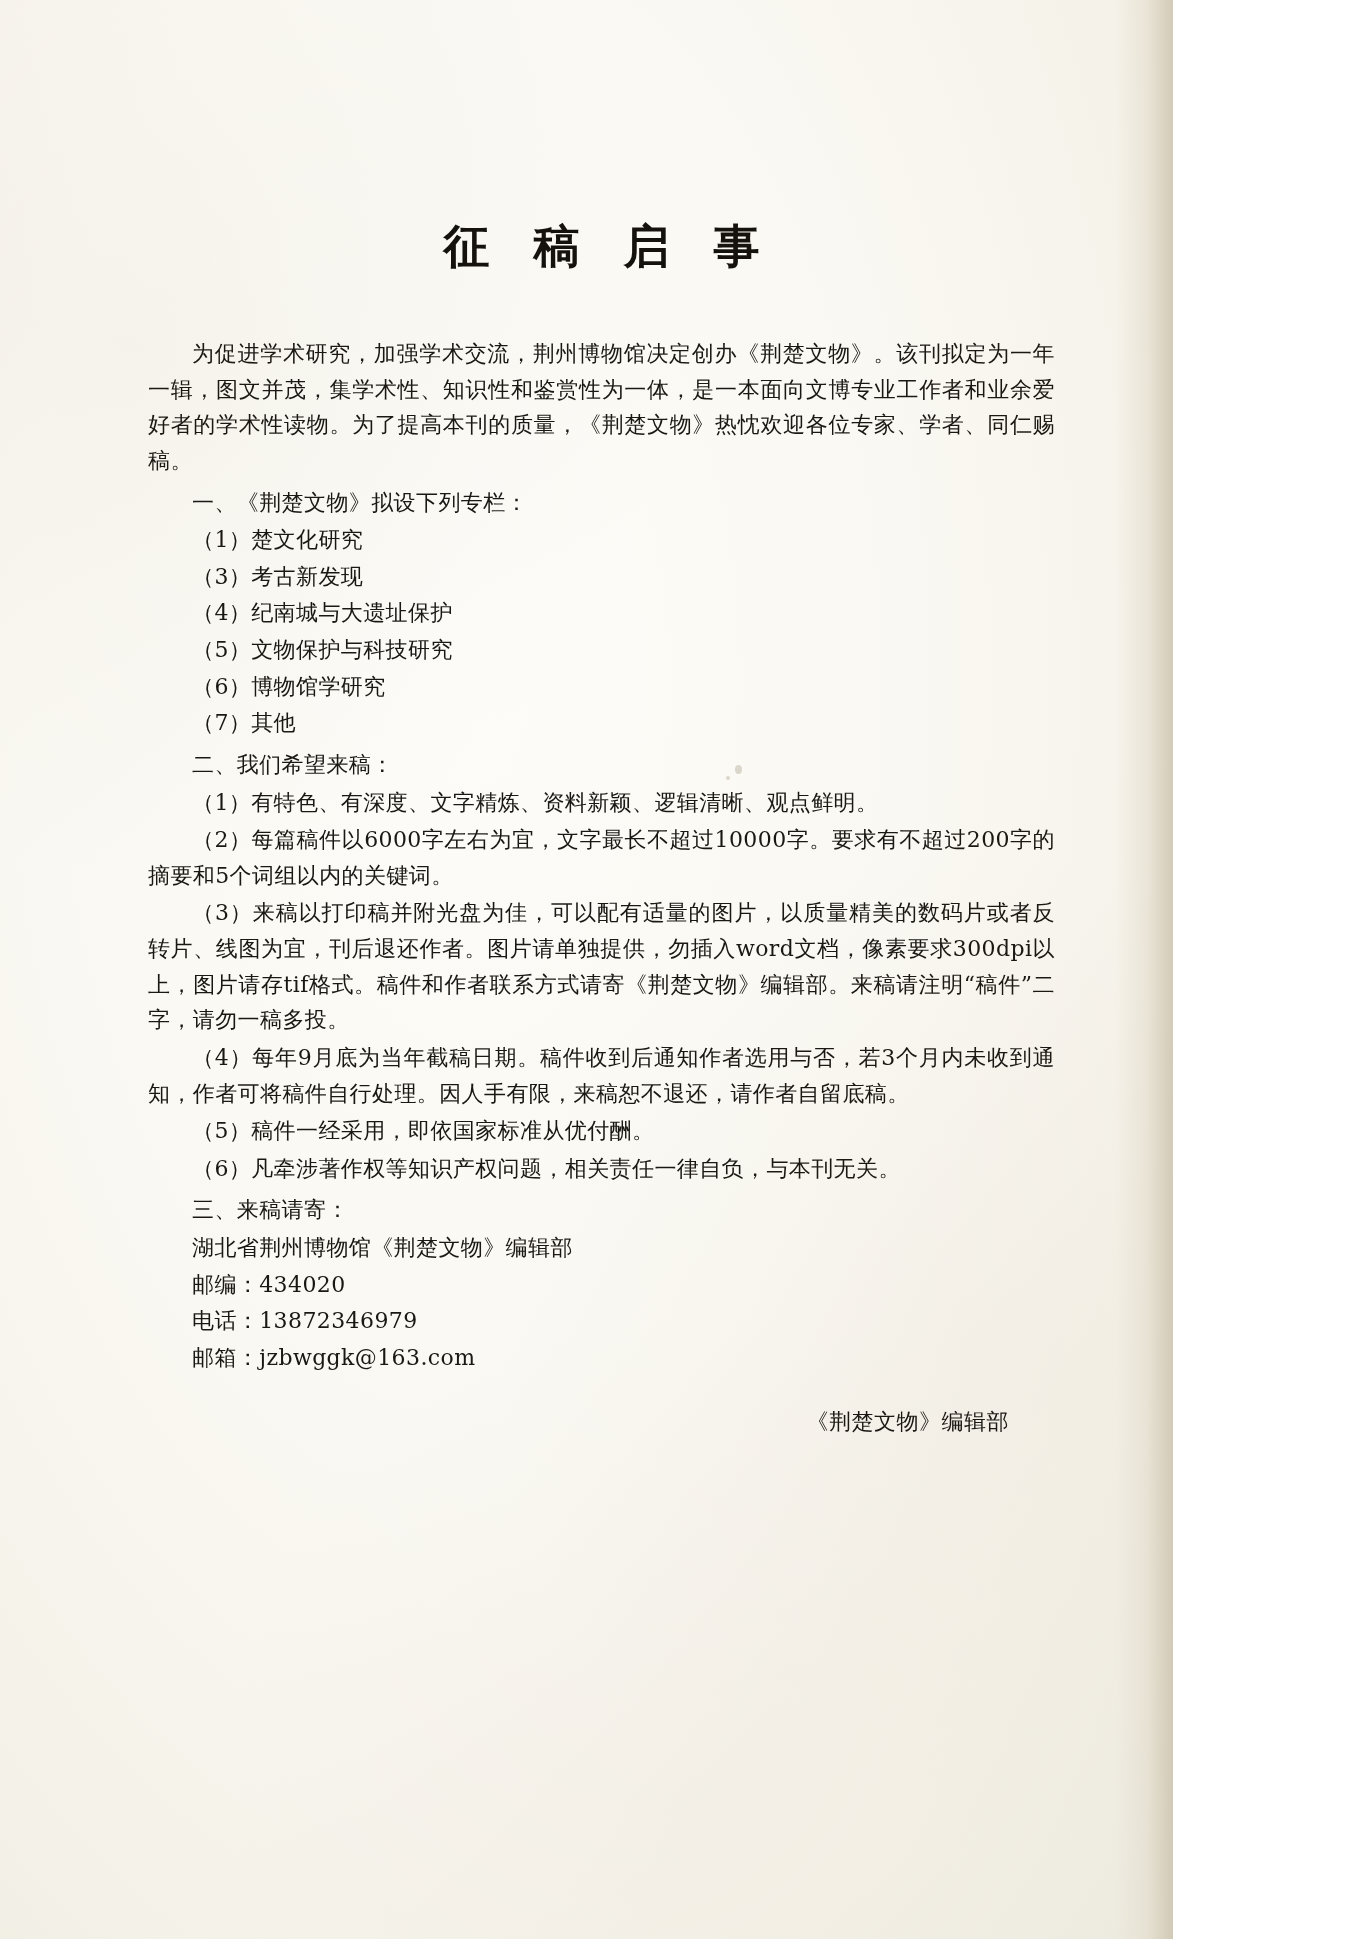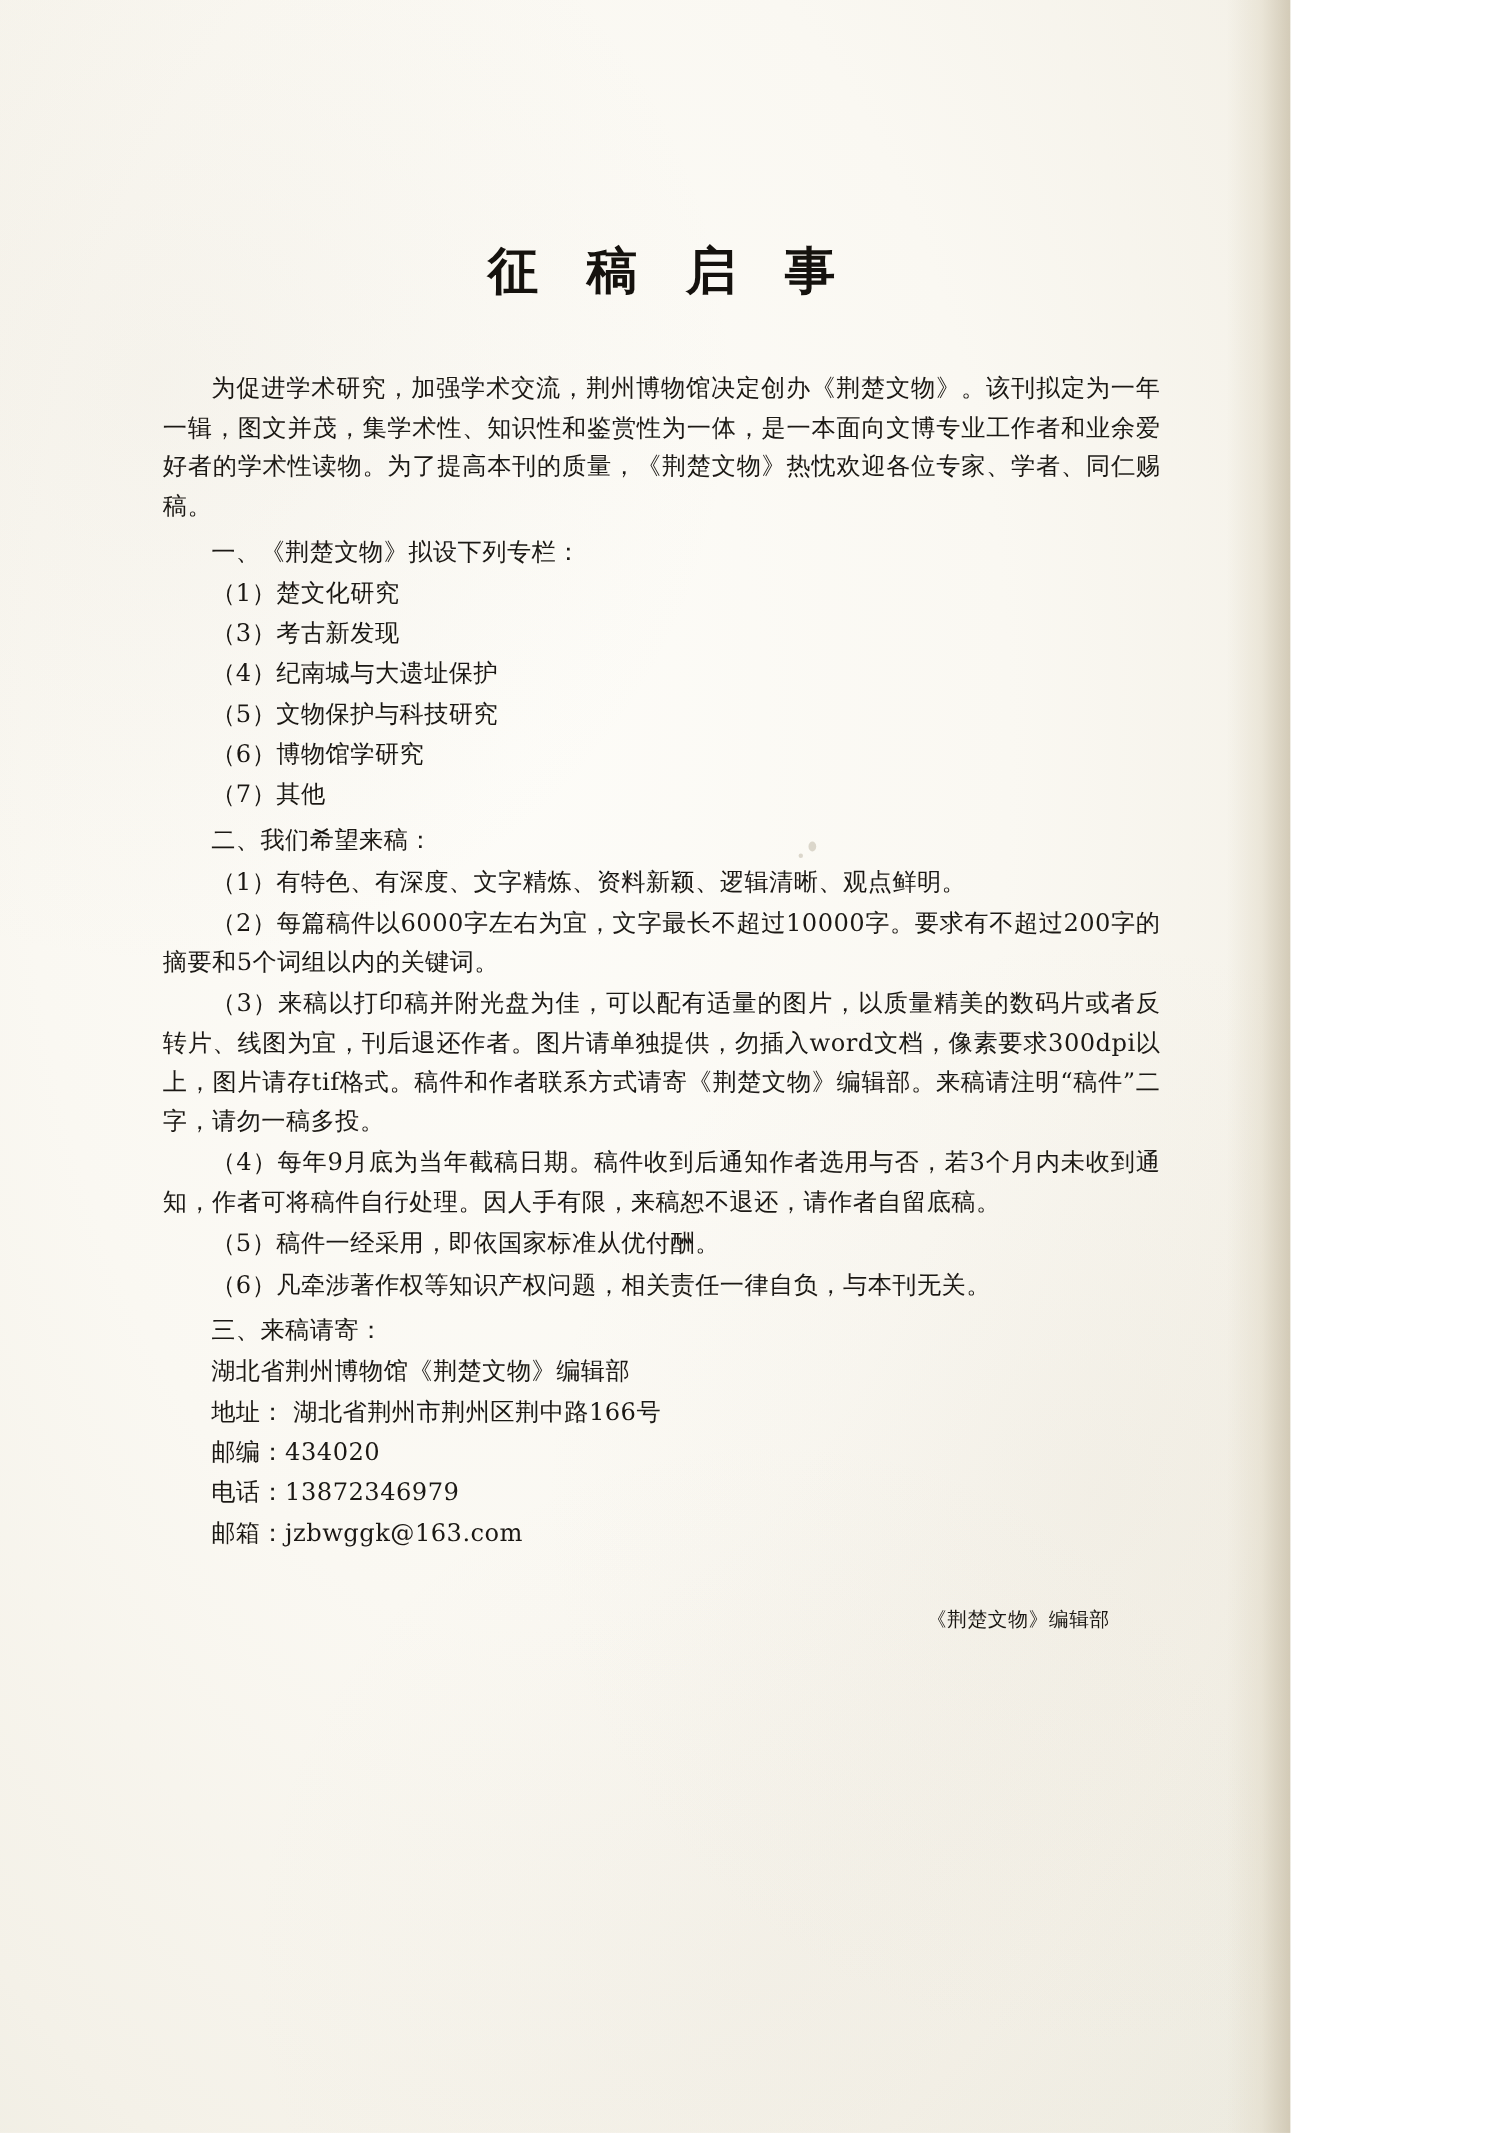--- a/index.html
+++ b/index.html
@@ -84,24 +84,24 @@
     text-indent: 2em;
     letter-spacing: 0.4px;
   }
   p.addr-line {
     margin: 0 0 1px 0;
     text-indent: 2em;
     letter-spacing: 0.4px;
   }
 
   .signature {
-    margin-top: 48px;
+    margin-top: 31px;
     text-align: right;
     padding-right: 46px;
-    font-size: 18px;
+    font-size: 22px;
     color: #1b1814;
     letter-spacing: 0.5px;
   }
 
   .speck {
     position: absolute;
     z-index: 3;
     background: rgba(160,150,125,0.35);
     border-radius: 50%;
     pointer-events: none;
@@ -134,21 +134,20 @@
       <p class="heading-num">二、我们希望来稿：</p>
       <p class="para">（1）有特色、有深度、文字精炼、资料新颖、逻辑清晰、观点鲜明。</p>
       <p class="para">（2）每篇稿件以6000字左右为宜，文字最长不超过10000字。要求有不超过200字的摘要和5个词组以内的关键词。</p>
       <p class="para">（3）来稿以打印稿并附光盘为佳，可以配有适量的图片，以质量精美的数码片或者反转片、线图为宜，刊后退还作者。图片请单独提供，勿插入word文档，像素要求300dpi以上，图片请存tif格式。稿件和作者联系方式请寄《荆楚文物》编辑部。来稿请注明“稿件”二字，请勿一稿多投。</p>
       <p class="para">（4）每年9月底为当年截稿日期。稿件收到后通知作者选用与否，若3个月内未收到通知，作者可将稿件自行处理。因人手有限，来稿恕不退还，请作者自留底稿。</p>
       <p class="para">（5）稿件一经采用，即依国家标准从优付酬。</p>
       <p class="para">（6）凡牵涉著作权等知识产权问题，相关责任一律自负，与本刊无关。</p>
 
       <p class="heading-num">三、来稿请寄：</p>
       <p class="addr-line">湖北省荆州博物馆《荆楚文物》编辑部</p>
-      <p class="addr-line">地址： 湖北省荆州市荆州区荆中路166号</p>
       <p class="addr-line">邮编：434020</p>
       <p class="addr-line">电话：13872346979</p>
       <p class="addr-line">邮箱：jzbwggk@163.com</p>
 
     </div>
 
     <div class="signature">《荆楚文物》编辑部</div>
 
   </div>
 </div>

